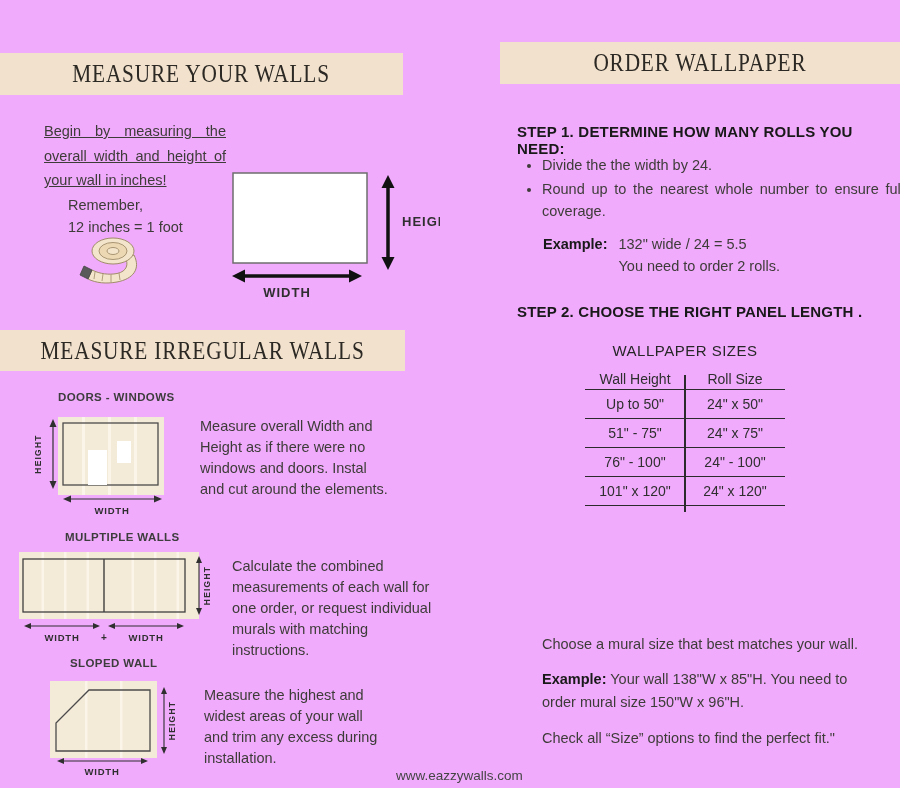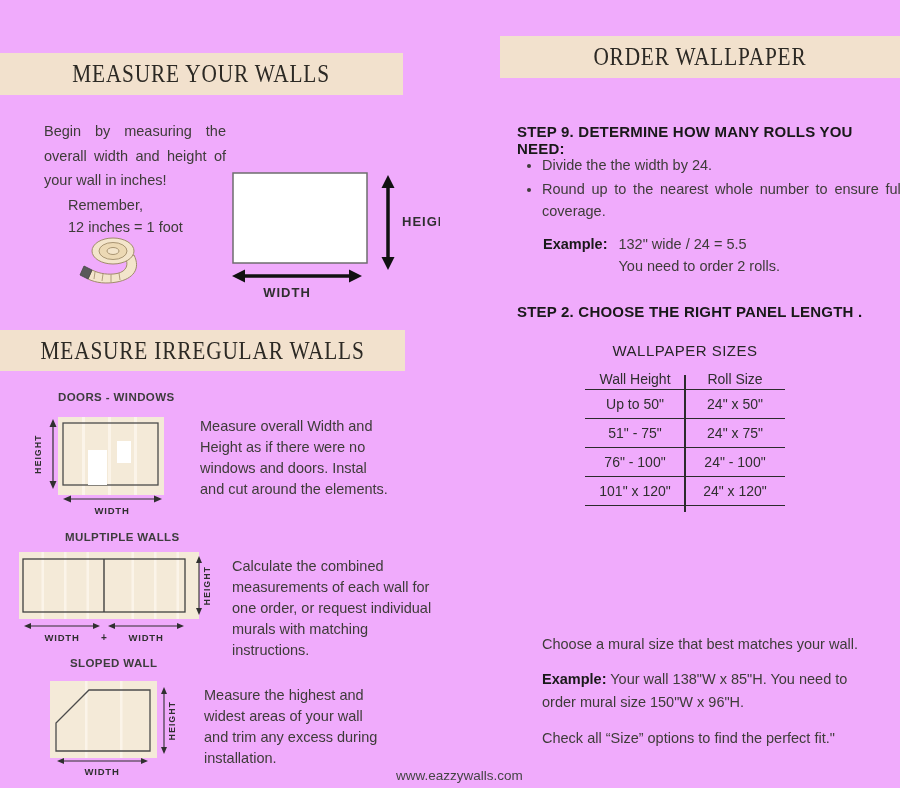--- a/index.html
+++ b/index.html
@@ -3,26 +3,26 @@
 <meta charset="utf-8">
 <style>
   html,body{margin:0;padding:0;background:#e9e8e6;}
   .canvas{position:relative;width:900px;height:788px;background:#f0abfc;overflow:hidden;
           font-family:"Liberation Sans",sans-serif;color:#3e3c39;}
   
   .banner{position:absolute;background:#f2e1cd;display:flex;align-items:center;justify-content:center;}
   .banner-text{font-family:"Liberation Serif",serif;font-size:26px;font-weight:500;color:#2c2924;
                letter-spacing:1px;transform:scaleX(0.82);white-space:nowrap;}
   #banner-mw{left:0;top:53px;width:403px;height:42px;}
-  #banner-ow{left:500px;top:36px;width:400px;height:42px;}
+  #banner-ow{left:500px;top:42px;width:400px;height:42px;}
   #banner-ir{left:0;top:330px;width:405px;height:41px;}
   #banner-om{left:517px;top:572px;width:383px;height:40px;}
 
   .txt{position:absolute;font-size:14.5px;line-height:1.45;color:#3e3c39;}
-  #intro{left:44px;top:119px;width:182px;text-align:justify;line-height:1.7;}
+  #intro{left:44px;top:119px;width:182px;text-align:justify;line-height:1.7;text-decoration:underline;}
   #remember{left:44px;top:195px;line-height:1.5;margin-left:24px;}
 
   .sub-label{position:absolute;font-size:11.5px;font-weight:700;letter-spacing:0.4px;color:#3d3d3d;}
   #lbl-doors{left:58px;top:391px;}
   #lbl-multi{left:65px;top:531px;}
   #lbl-sloped{left:70px;top:657px;}
 
   #doors-text{left:200px;top:416px;width:195px;}
   #multi-text{left:232px;top:556px;width:205px;}
   #sloped-text{left:204px;top:685px;width:185px;}
@@ -184,21 +184,21 @@
       <polygon points="124,86 121,79 127,79" fill="#2f2f2f"></polygon>
     </g>
     <text transform="rotate(-90 135 52.5)" x="135" y="52.5" text-anchor="middle" font-size="8.5" font-weight="600" letter-spacing="1.2">HEIGHT</text>
   </svg>
   <div class="txt" id="sloped-text">Measure the highest and widest areas of your wall and trim any excess during installation.</div>
 
   <div class="banner" id="banner-ow">
     <span class="banner-text">ORDER WALLPAPER</span>
   </div>
 
-  <div class="step-heading" id="step1-heading">STEP 9. DETERMINE HOW MANY ROLLS YOU NEED:</div>
+  <div class="step-heading" id="step1-heading">STEP 1. DETERMINE HOW MANY ROLLS YOU NEED:</div>
 
   <ul id="bullets">
     <li>Divide the the width by 24.</li>
     <li class="justify">Round up to the nearest whole number to ensure full coverage.</li>
   </ul>
 
   <div class="example-row" id="step1-example">
     <span class="bold">Example:</span>
     <span>
       <div>132" wide / 24 = 5.5</div>

